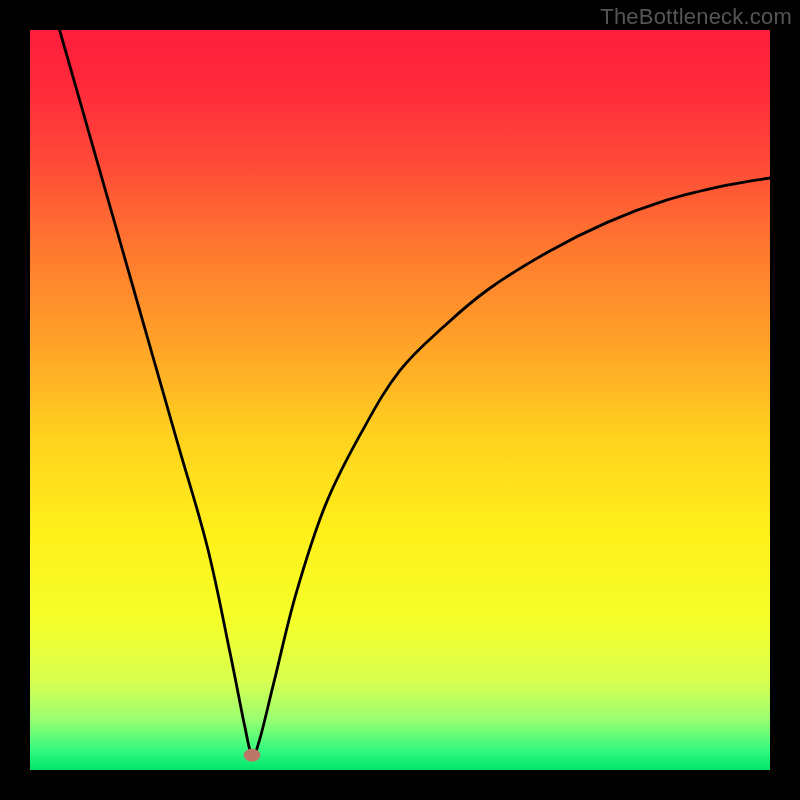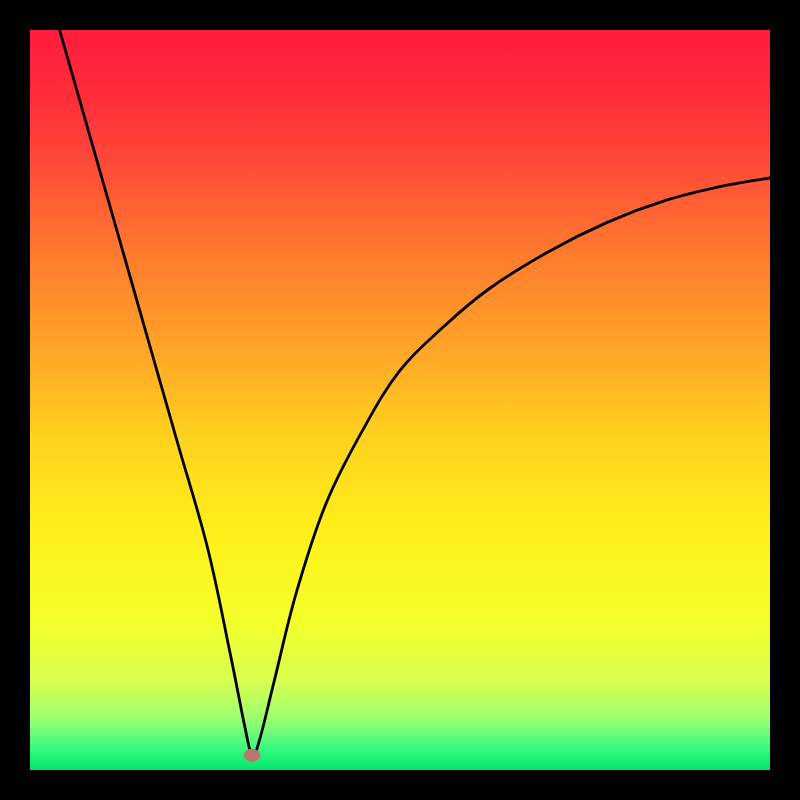--- a/index.html
+++ b/index.html
@@ -32,20 +32,21 @@
     font-size: 22px;
     font-weight: 500;
     letter-spacing: 0.2px;
     user-select: none;
   }
 </style>
 </head>
 <body>
 
 <div class="frame">
+  <div class="watermark">TheBottleneck.com</div>
   <svg class="plot-area" viewBox="0 0 740 740" preserveAspectRatio="none">
     <defs>
       <linearGradient id="bg-grad" x1="0" y1="0" x2="0" y2="1">
           <stop offset="0.00%" stop-color="#ff1e3c"></stop>
           <stop offset="8.00%" stop-color="#ff2a3a"></stop>
           <stop offset="18.00%" stop-color="#ff4a38"></stop>
           <stop offset="30.00%" stop-color="#ff7a2e"></stop>
           <stop offset="43.00%" stop-color="#ffa428"></stop>
           <stop offset="55.00%" stop-color="#ffd21e"></stop>
           <stop offset="68.00%" stop-color="#fff01a"></stop>

